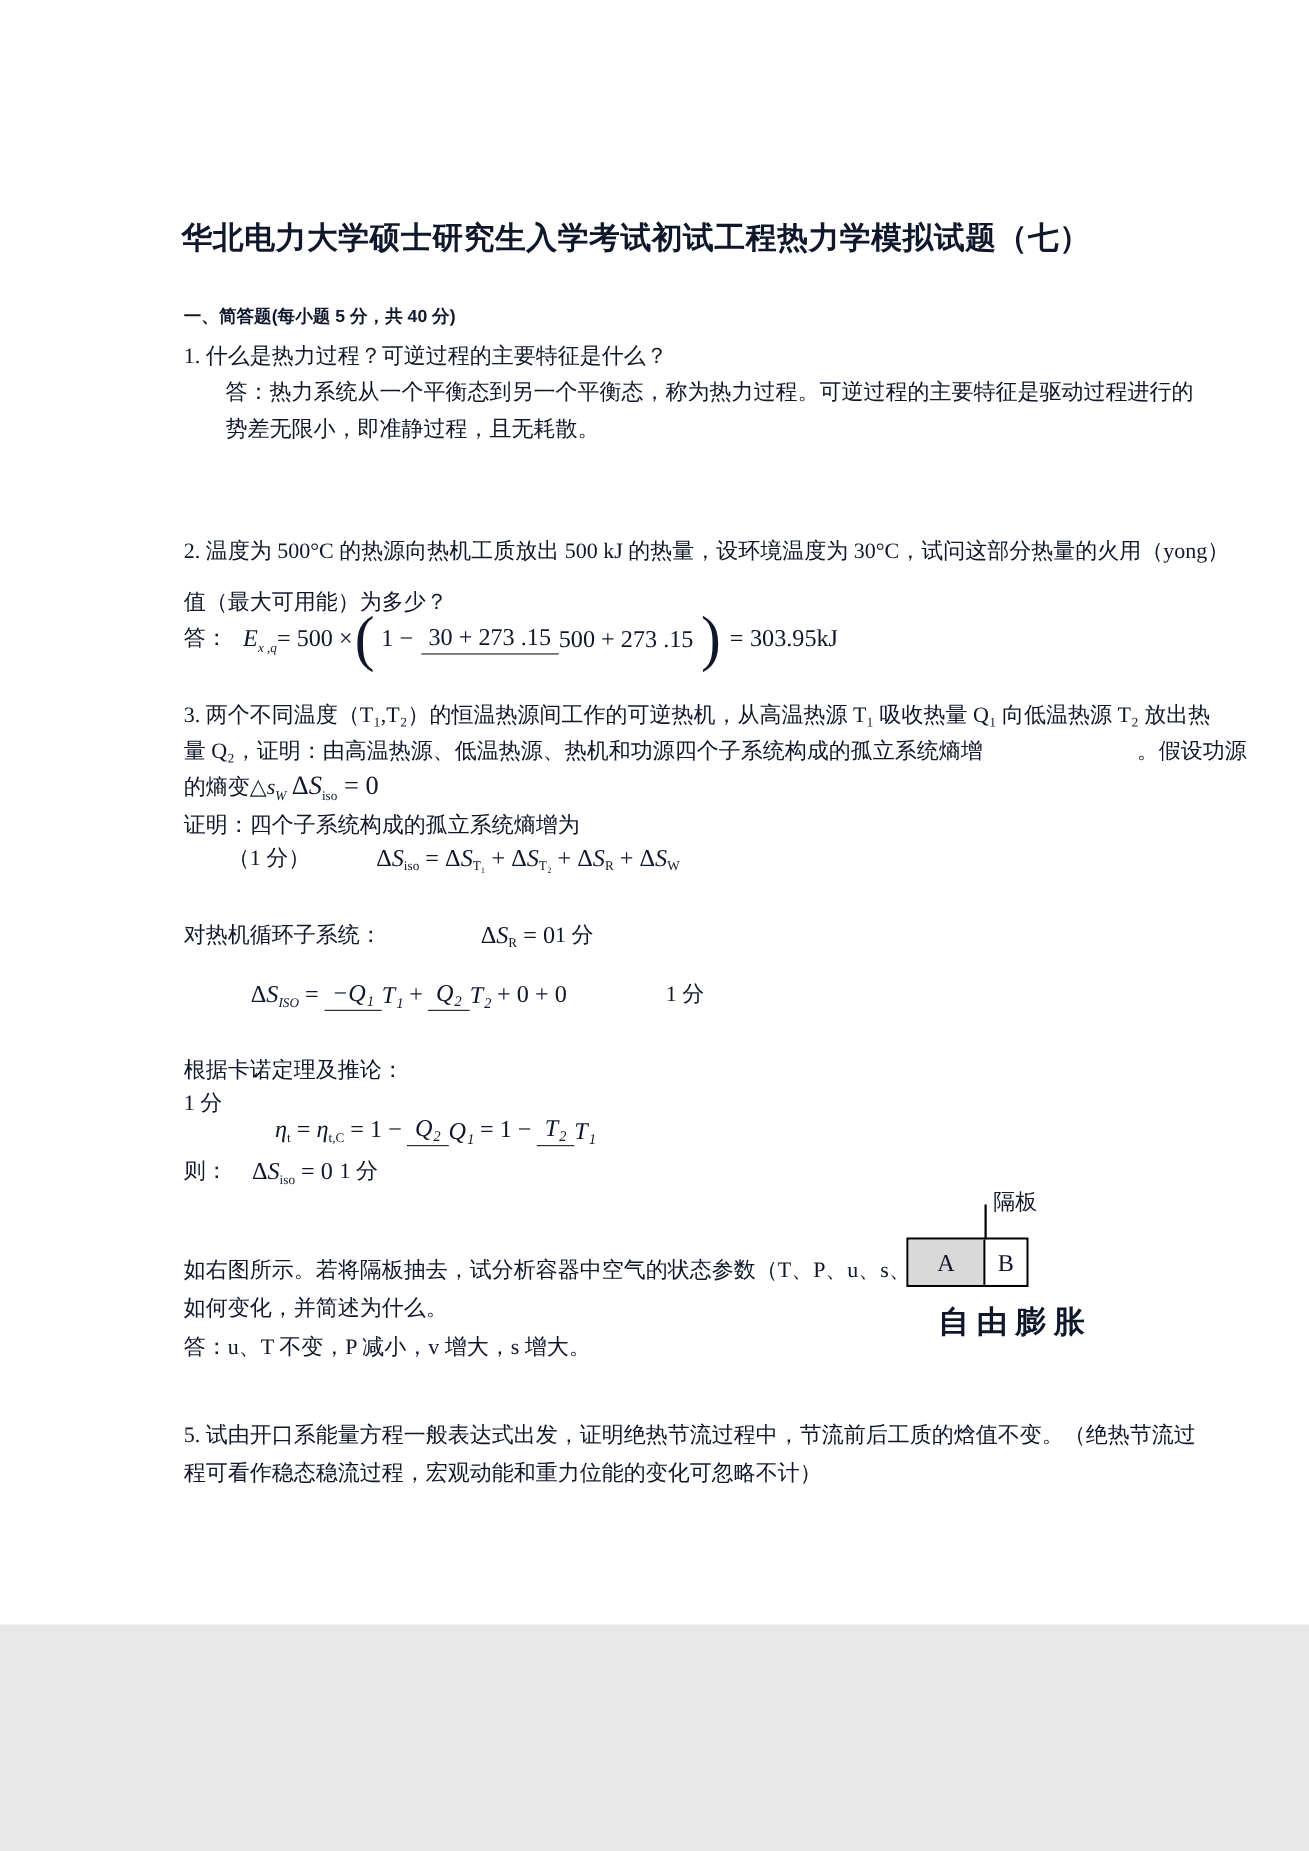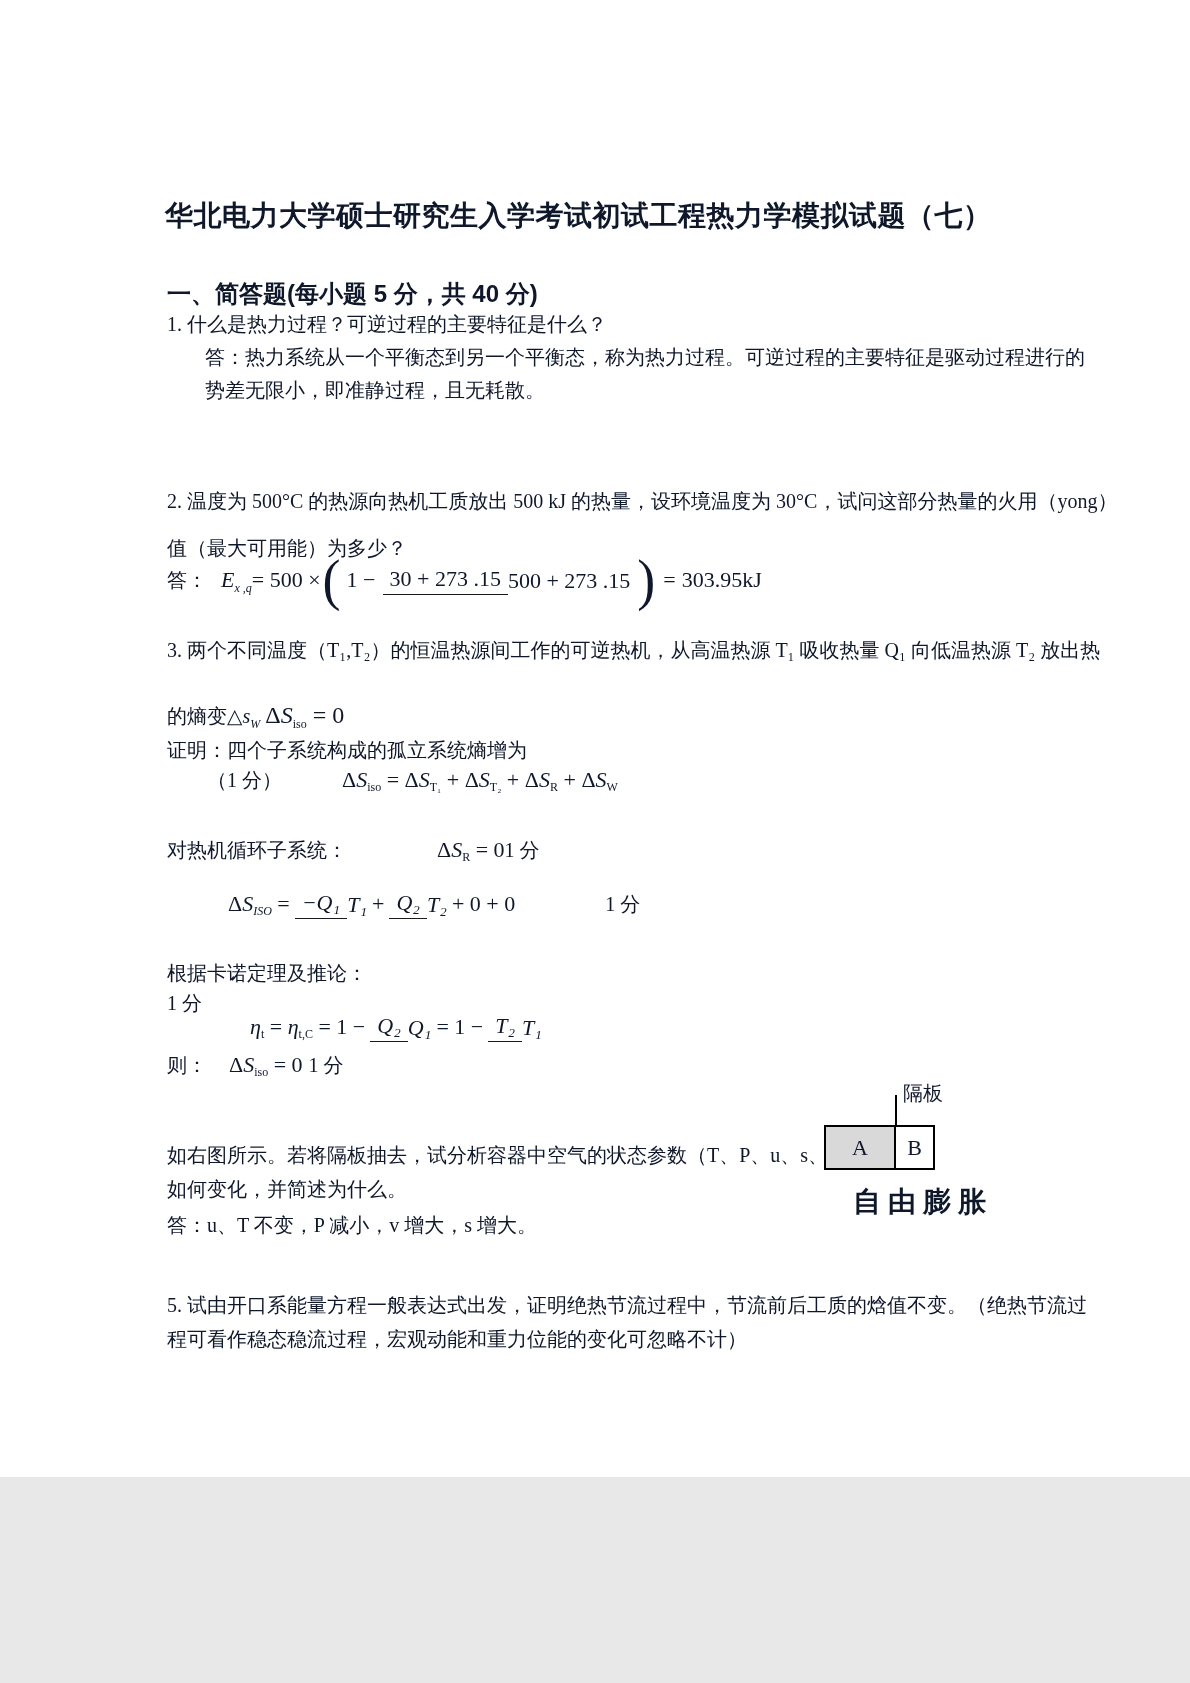--- a/index.html
+++ b/index.html
@@ -10,21 +10,21 @@
     overflow:hidden;
   }
   .abs { position:absolute; white-space:nowrap; }
   .t  { font-size:20px; line-height:1.3; }
   .title {
     font-family:"Liberation Sans","DejaVu Sans",sans-serif;
     font-weight:bold; font-size:28px; letter-spacing:0.5px; margin:0;
   }
   .hd {
     font-family:"Liberation Sans","DejaVu Sans",sans-serif;
-    font-weight:bold; font-size:24px;
+    font-weight:bold; font-size:16px;
   }
   
   .m   { font-size:22px; }
   .mi  { font-style:italic; }
   .lg  { font-size:24px; }
   sub  { font-size:12px; line-height:0; }
   .mathrow { display:flex; align-items:center; }
   .frac { display:inline-flex; flex-direction:row; align-items:center; vertical-align:middle; margin:0 5px; }
   .frac .num { border-bottom:1.5px solid #1a1a1a; padding:0 7px 2px 7px; }
   .frac .den { padding-top:2px; }
@@ -63,20 +63,21 @@
     <span class="frac m">
       <span class="num">30 + 273 .15</span>
       <span class="den">500 + 273 .15</span>
     </span>
     <span class="bp">)</span>
     <span class="m" style="margin:0 6px;">=</span>
     <span class="m">303.95kJ</span>
   </div>
 
   <div class="abs t" style="left:167px; top:637px;">3. 两个不同温度（T₁,T₂）的恒温热源间工作的可逆热机，从高温热源 T₁ 吸收热量 Q₁ 向低温热源 T₂ 放出热</div>
+  <div class="abs t" style="left:167px; top:670px;">量 Q₂，证明：由高温热源、低温热源、热机和功源四个子系统构成的孤立系统熵增　　　　　　　。假设功源</div>
   <div class="abs t" style="left:167px; top:700px;"><span>的熵变△</span><span class="mi">s</span><sub class="mi">W</sub><span> </span><span class="lg">Δ</span><span class="mi lg">S</span><sub>iso</sub><span class="lg"> = 0</span></div>
   <div class="abs t" style="left:167px; top:737px;">证明：四个子系统构成的孤立系统熵增为</div>
 
   <div class="abs mathrow" style="left:207px; top:760px; height:40px;">
     <span class="t">（1 分）</span>
     <span class="gap60"></span>
     <span><span class="m">Δ</span><span class="m mi">S</span><sub>iso</sub><span class="m"> = </span><span class="m">Δ</span><span class="m mi">S</span><sub>T₁</sub><span class="m"> + </span><span class="m">Δ</span><span class="m mi">S</span><sub>T₂</sub><span class="m"> + </span><span class="m">Δ</span><span class="m mi">S</span><sub>R</sub><span class="m"> + </span><span class="m">Δ</span><span class="m mi">S</span><sub>W</sub></span>
   </div>
 
   <div class="abs mathrow" style="left:167px; top:832px; height:36px;">

